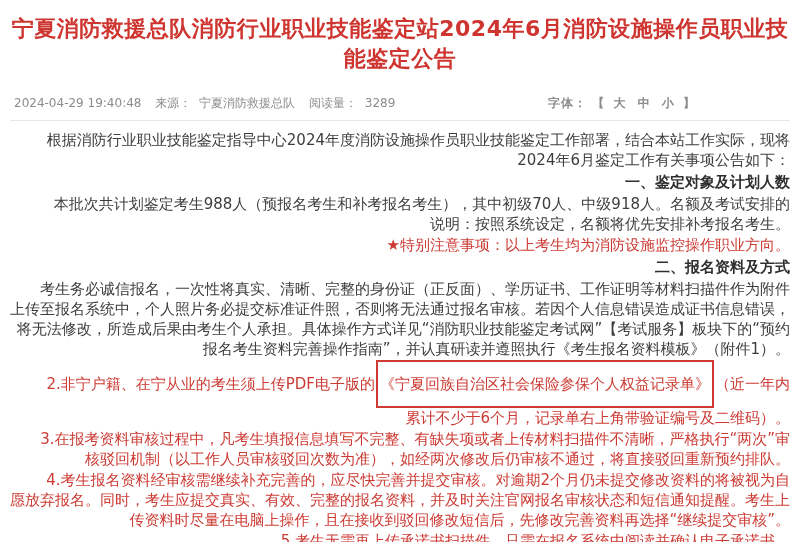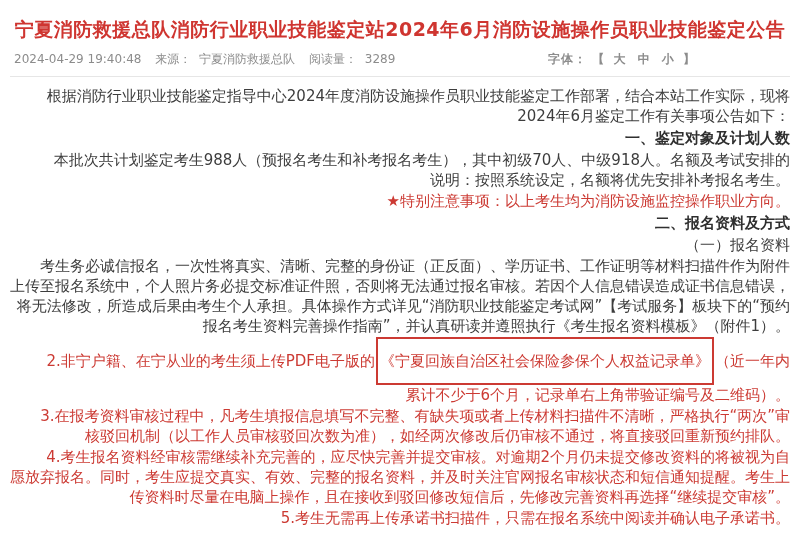--- a/index.html
+++ b/index.html
@@ -15,31 +15,31 @@
   html, body {
     width: 800px; height: 542px;
     overflow: hidden;
     background: var(--page-bg);
     font-family: "DejaVu Sans", "Liberation Sans", sans-serif;
   }
   .page { width: 800px; height: 542px; padding: 0 10px; overflow: hidden; }
   .page-title {
     margin-top: 14px;
     text-align: center;
-    font-size: 19px;
+    font-size: 22px;
     font-weight: bold;
     color: var(--title-red);
     line-height: 30px;
     letter-spacing: 0.5px;
   }
   .meta-bar {
     display: flex;
     justify-content: space-between;
     align-items: flex-start;
-    margin-top: 6px;
+    margin-top: 20px;
     padding: 0 4px;
     font-size: 12px;
     color: var(--meta-gray);
     line-height: 18px;
   }
   .meta-left span { margin-right: 4px; }
   .meta-left .gap { margin-left: 6px; }
   .meta-right { margin-right: 90px; letter-spacing: 1px; font-weight: bold; }
   .meta-right a {
     color: var(--meta-gray);
@@ -103,21 +103,20 @@
   </div>
 
   <hr class="divider">
 
   <div class="article">
     <p>根据消防行业职业技能鉴定指导中心2024年度消防设施操作员职业技能鉴定工作部署，结合本站工作实际，现将2024年6月鉴定工作有关事项公告如下：</p>
     <p class="h">一、鉴定对象及计划人数</p>
     <p>本批次共计划鉴定考生988人（预报名考生和补考报名考生），其中初级70人、中级918人。名额及考试安排的说明：按照系统设定，名额将优先安排补考报名考生。</p>
     <p class="red">★特别注意事项：以上考生均为消防设施监控操作职业方向。</p>
     <p class="h">二、报名资料及方式</p>
-    <p>（一）报名资料</p>
     <p>考生务必诚信报名，一次性将真实、清晰、完整的身份证（正反面）、学历证书、工作证明等材料扫描件作为附件上传至报名系统中，个人照片务必提交标准证件照，否则将无法通过报名审核。若因个人信息错误造成证书信息错误，将无法修改，所造成后果由考生个人承担。具体操作方式详见“消防职业技能鉴定考试网”【考试服务】板块下的“预约报名考生资料完善操作指南”，并认真研读并遵照执行《考生报名资料模板》（附件1）。</p>
     <p class="red"><span>2.非宁户籍、在宁从业的考生须上传PDF电子版的</span><span class="boxed">《宁夏回族自治区社会保险参保个人权益记录单》</span><span>（近一年内累计不少于6个月，记录单右上角带验证编号及二维码）。</span></p>
     <p class="red">3.在报考资料审核过程中，凡考生填报信息填写不完整、有缺失项或者上传材料扫描件不清晰，严格执行“两次”审核驳回机制（以工作人员审核驳回次数为准），如经两次修改后仍审核不通过，将直接驳回重新预约排队。</p>
     <p class="red">4.考生报名资料经审核需继续补充完善的，应尽快完善并提交审核。对逾期2个月仍未提交修改资料的将被视为自愿放弃报名。同时，考生应提交真实、有效、完整的报名资料，并及时关注官网报名审核状态和短信通知提醒。考生上传资料时尽量在电脑上操作，且在接收到驳回修改短信后，先修改完善资料再选择“继续提交审核”。</p>
     <p class="red">5.考生无需再上传承诺书扫描件，只需在报名系统中阅读并确认电子承诺书。</p>
 
   </div>
 
 </div>
 

